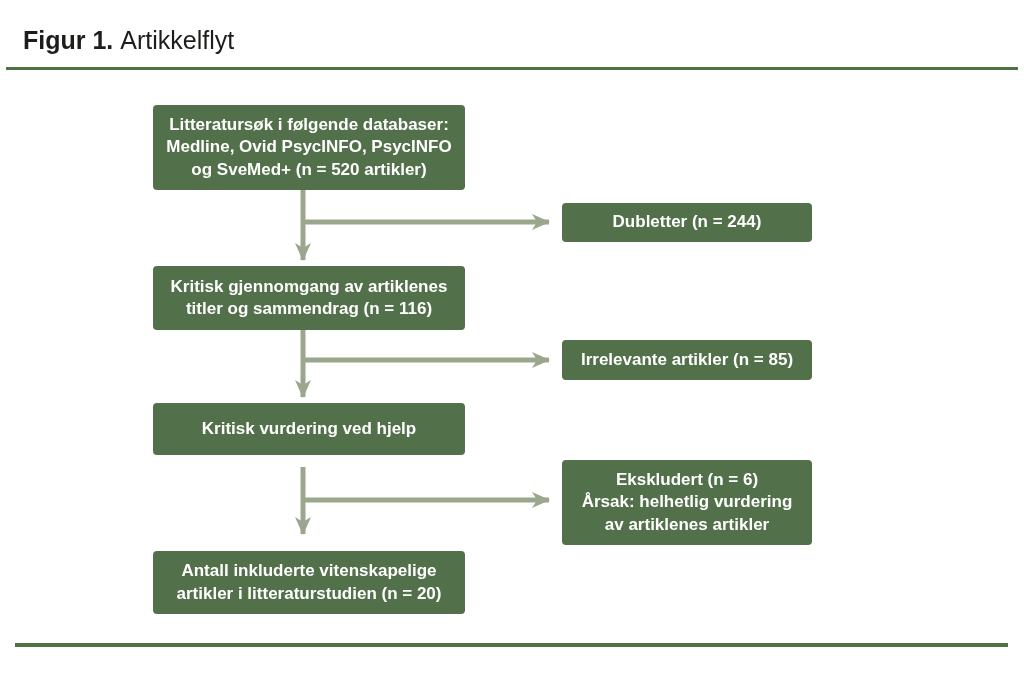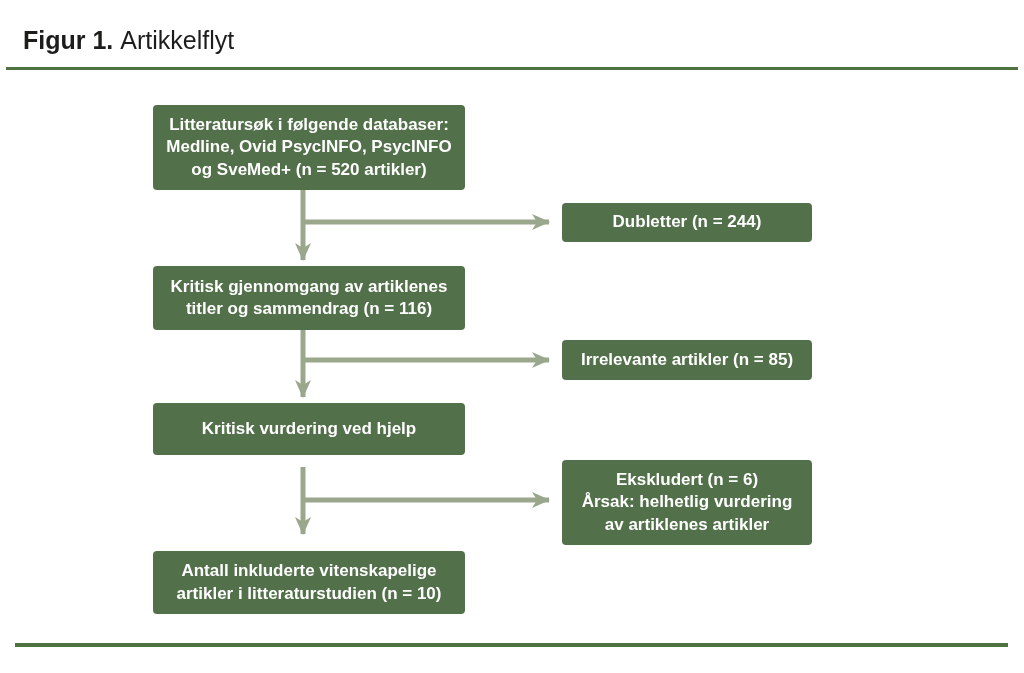--- a/index.html
+++ b/index.html
@@ -89,21 +89,21 @@
     <div>Kritisk gjennomgang av artiklenes</div>
     <div>titler og sammendrag (n = 116)</div>
   </div>
 
   <div class="flow-box b-main b-main-2">
     <div>Kritisk vurdering ved hjelp</div>
   </div>
 
   <div class="flow-box b-main b-main-3">
     <div>Antall inkluderte vitenskapelige</div>
-    <div>artikler i litteraturstudien (n = 10)</div>
+    <div>artikler i litteraturstudien (n = 20)</div>
   </div>
 
   <div class="flow-box b-side b-side-0">
     <div>Dubletter (n = 244)</div>
   </div>
 
   <div class="flow-box b-side b-side-1">
     <div>Irrelevante artikler (n = 85)</div>
   </div>
 

